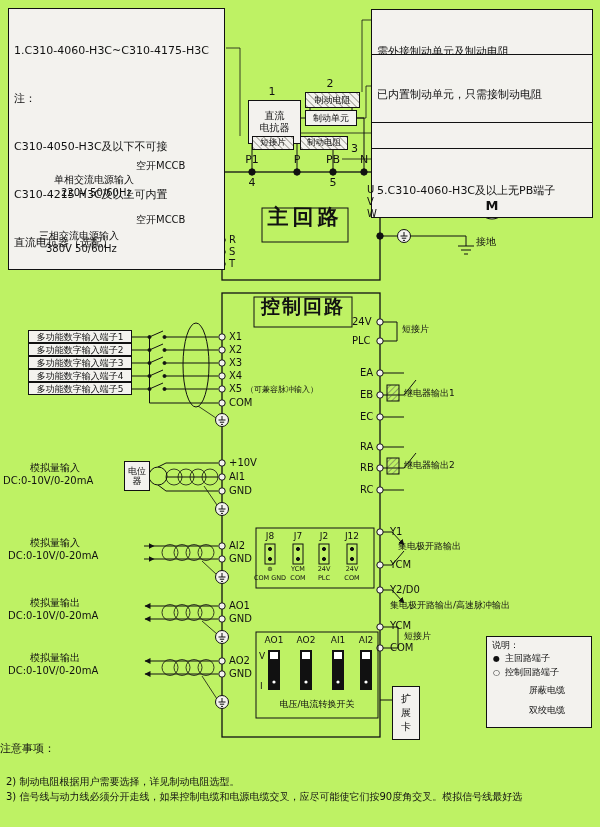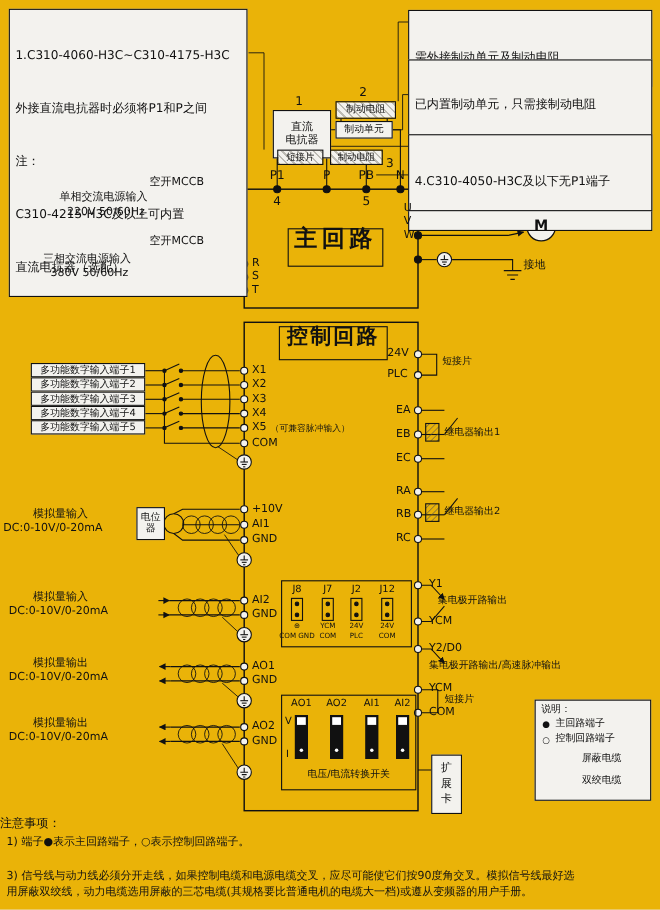--- a/index.html
+++ b/index.html
@@ -1,16 +1,16 @@
 <!DOCTYPE html>
 <html><head>
 <meta charset="utf-8">
 <style>
   html,body{margin:0;padding:0;background:#e8e7e3}
-  .canvas{position:relative;width:600px;height:827px;background:#eab308;font-family:"DejaVu Sans",sans-serif;color:#111;overflow:hidden}
+  .canvas{position:relative;width:600px;height:827px;background:#bef264;font-family:"DejaVu Sans",sans-serif;color:#111;overflow:hidden}
   .canvas svg{position:absolute;left:0;top:0}
   .t{position:absolute;white-space:nowrap;font-size:10px;line-height:11px;color:#111}
   .c{transform:translateX(-50%)}
   .f65{font-size:6.5px;line-height:7px}
   .f8{font-size:8px}
   .f85{font-size:8.5px}
   .f9{font-size:9px;line-height:10px}
   .f11{font-size:11px}
   .b1{font-size:21px;font-weight:bold;letter-spacing:4px}
   .b2{font-size:19px;font-weight:bold;letter-spacing:2px}
@@ -261,35 +261,38 @@
     <ellipse cx="507" cy="690" rx="13" ry="6.5"></ellipse>
     <path d="M497,687 H517 M495,690 H519 M497,693 H517" stroke-width="0.8"></path>
     <circle cx="497" cy="710" r="5.5" stroke-width="0.8"></circle>
         <circle cx="506" cy="710" r="5.5" stroke-width="0.8"></circle>
         <circle cx="515" cy="710" r="5.5" stroke-width="0.8"></circle>
   </g>
 </svg>
 
 <div class="bx note" style="left:8px;top:8px;width:217px">
   <div>1.C310-4060-H3C~C310-4175-H3C</div>
-  <div>外接直流电抗器时必须将P1和P之间</div>
   <div>注：</div>
+  <div>C310-4050-H3C及以下不可接</div>
   <div>C310-4215-H3C及以上可内置</div>
   <div>直流电抗器（选配）</div>
 </div>
 <div class="bx note" style="left:371px;top:9px;width:222px">
   <div>需外接制动单元及制动电阻</div>
 </div>
 <div class="bx note lh15" style="left:371px;top:54px;width:222px">
   <div>已内置制动单元，只需接制动电阻</div>
   <div>  C310-4040-H3C~C310-4050-H3C</div>
   <div>可选配内置制动单元</div>
 </div>
 <div class="bx note" style="left:371px;top:122px;width:222px">
   <div>4.C310-4050-H3C及以下无P1端子</div>
+</div>
+<div class="bx note" style="left:371px;top:148px;width:222px">
+  <div>5.C310-4060-H3C及以上无PB端子</div>
 </div>
 
 <div class="bx ctr" style="left:248px;top:100px;width:53px;height:44px;font-size:10px;line-height:12px">
   <div>
     <div>直流</div>
     <div>电抗器</div>
   </div>
 </div>
 <div class="bx ctr hatch f9" style="left:305px;top:92px;width:55px;height:16px">
   <span>制动电阻</span>
@@ -430,17 +433,16 @@
 <div class="bx" style="left:486px;top:636px;width:106px;height:92px"></div>
 <div class="t f9" style="left:492px;top:640px">说明：</div>
 <div class="t f8" style="left:493px;top:653px">●</div>
 <div class="t f9" style="left:505px;top:653px">主回路端子</div>
 <div class="t f8" style="left:493px;top:667px">○</div>
 <div class="t f9" style="left:505px;top:667px">控制回路端子</div>
 <div class="t f9" style="left:529px;top:685px">屏蔽电缆</div>
 <div class="t f9" style="left:529px;top:705px">双绞电缆</div>
 
 <div class="t f11" style="left:0;top:743px">注意事项：</div>
-<div class="t" style="left:6px;top:760px">1) 端子●表示主回路端子，○表示控制回路端子。</div>
+<div class="t" style="left:6px;top:776px">2) 制动电阻根据用户需要选择，详见制动电阻选型。</div>
 <div class="t" style="left:6px;top:791px">3) 信号线与动力线必须分开走线，如果控制电缆和电源电缆交叉，应尽可能使它们按90度角交叉。模拟信号线最好选</div>
-<div class="t" style="left:6px;top:806px">用屏蔽双绞线，动力电缆选用屏蔽的三芯电缆(其规格要比普通电机的电缆大一档)或遵从变频器的用户手册。</div>
 
 </div>
 
 </body></html>

